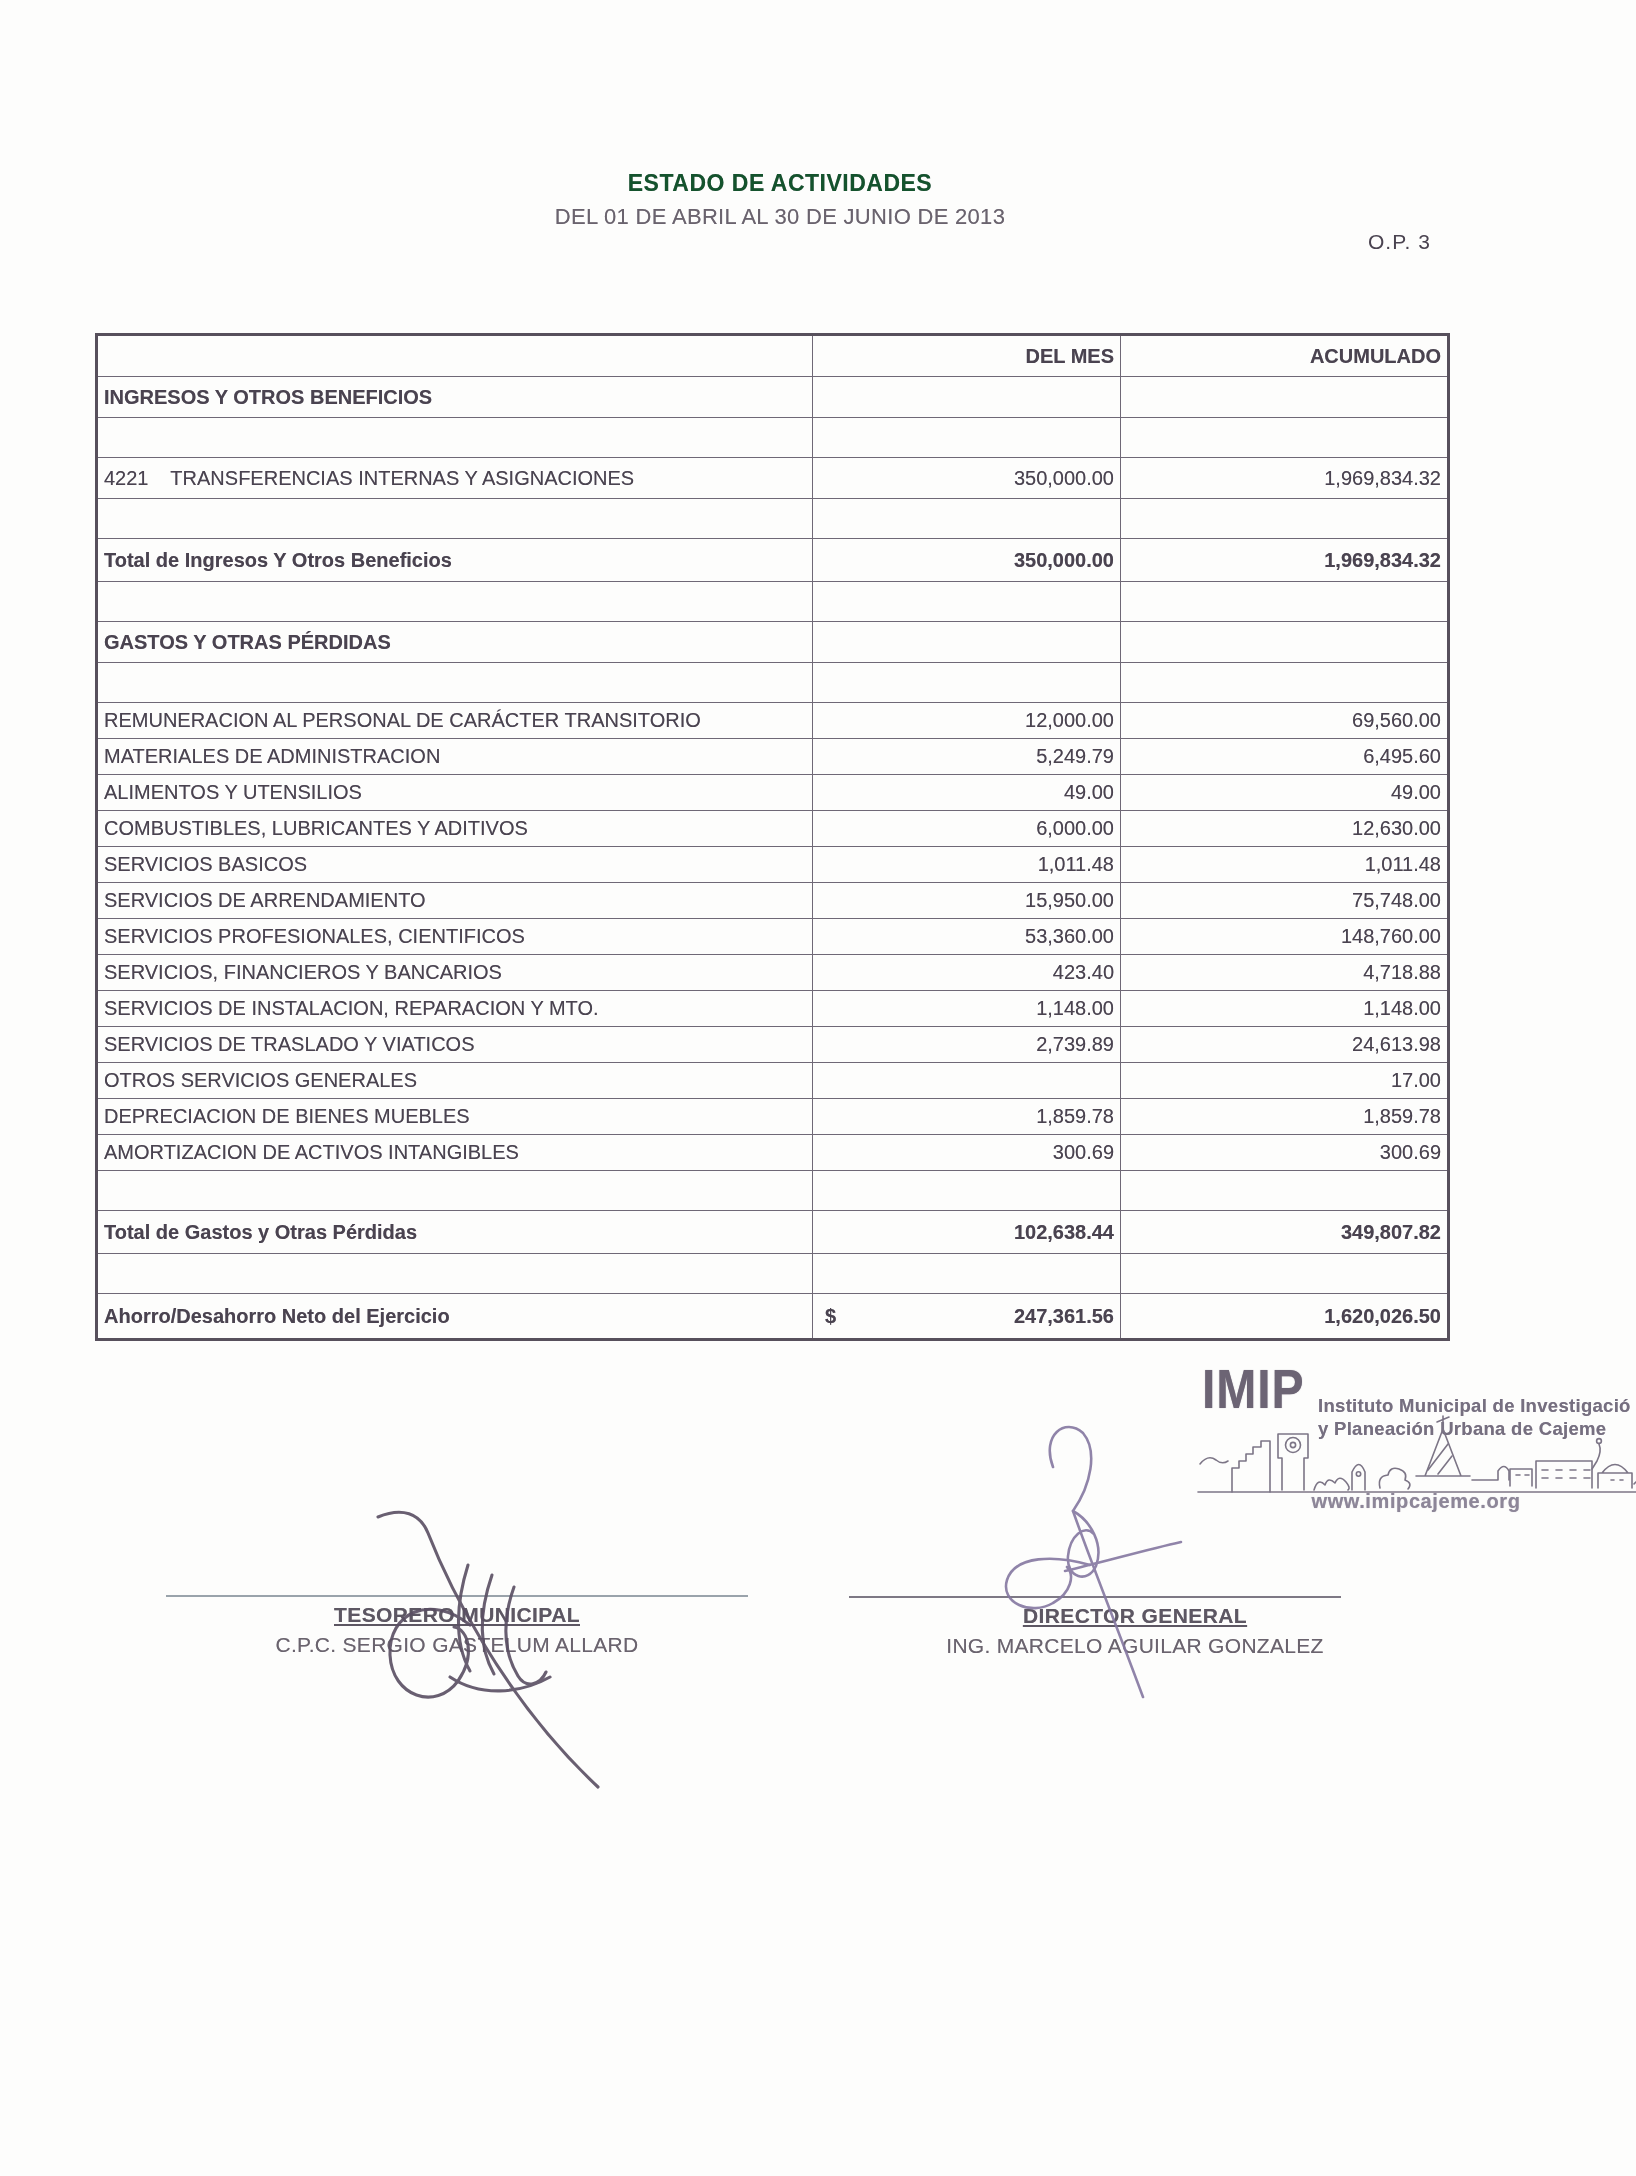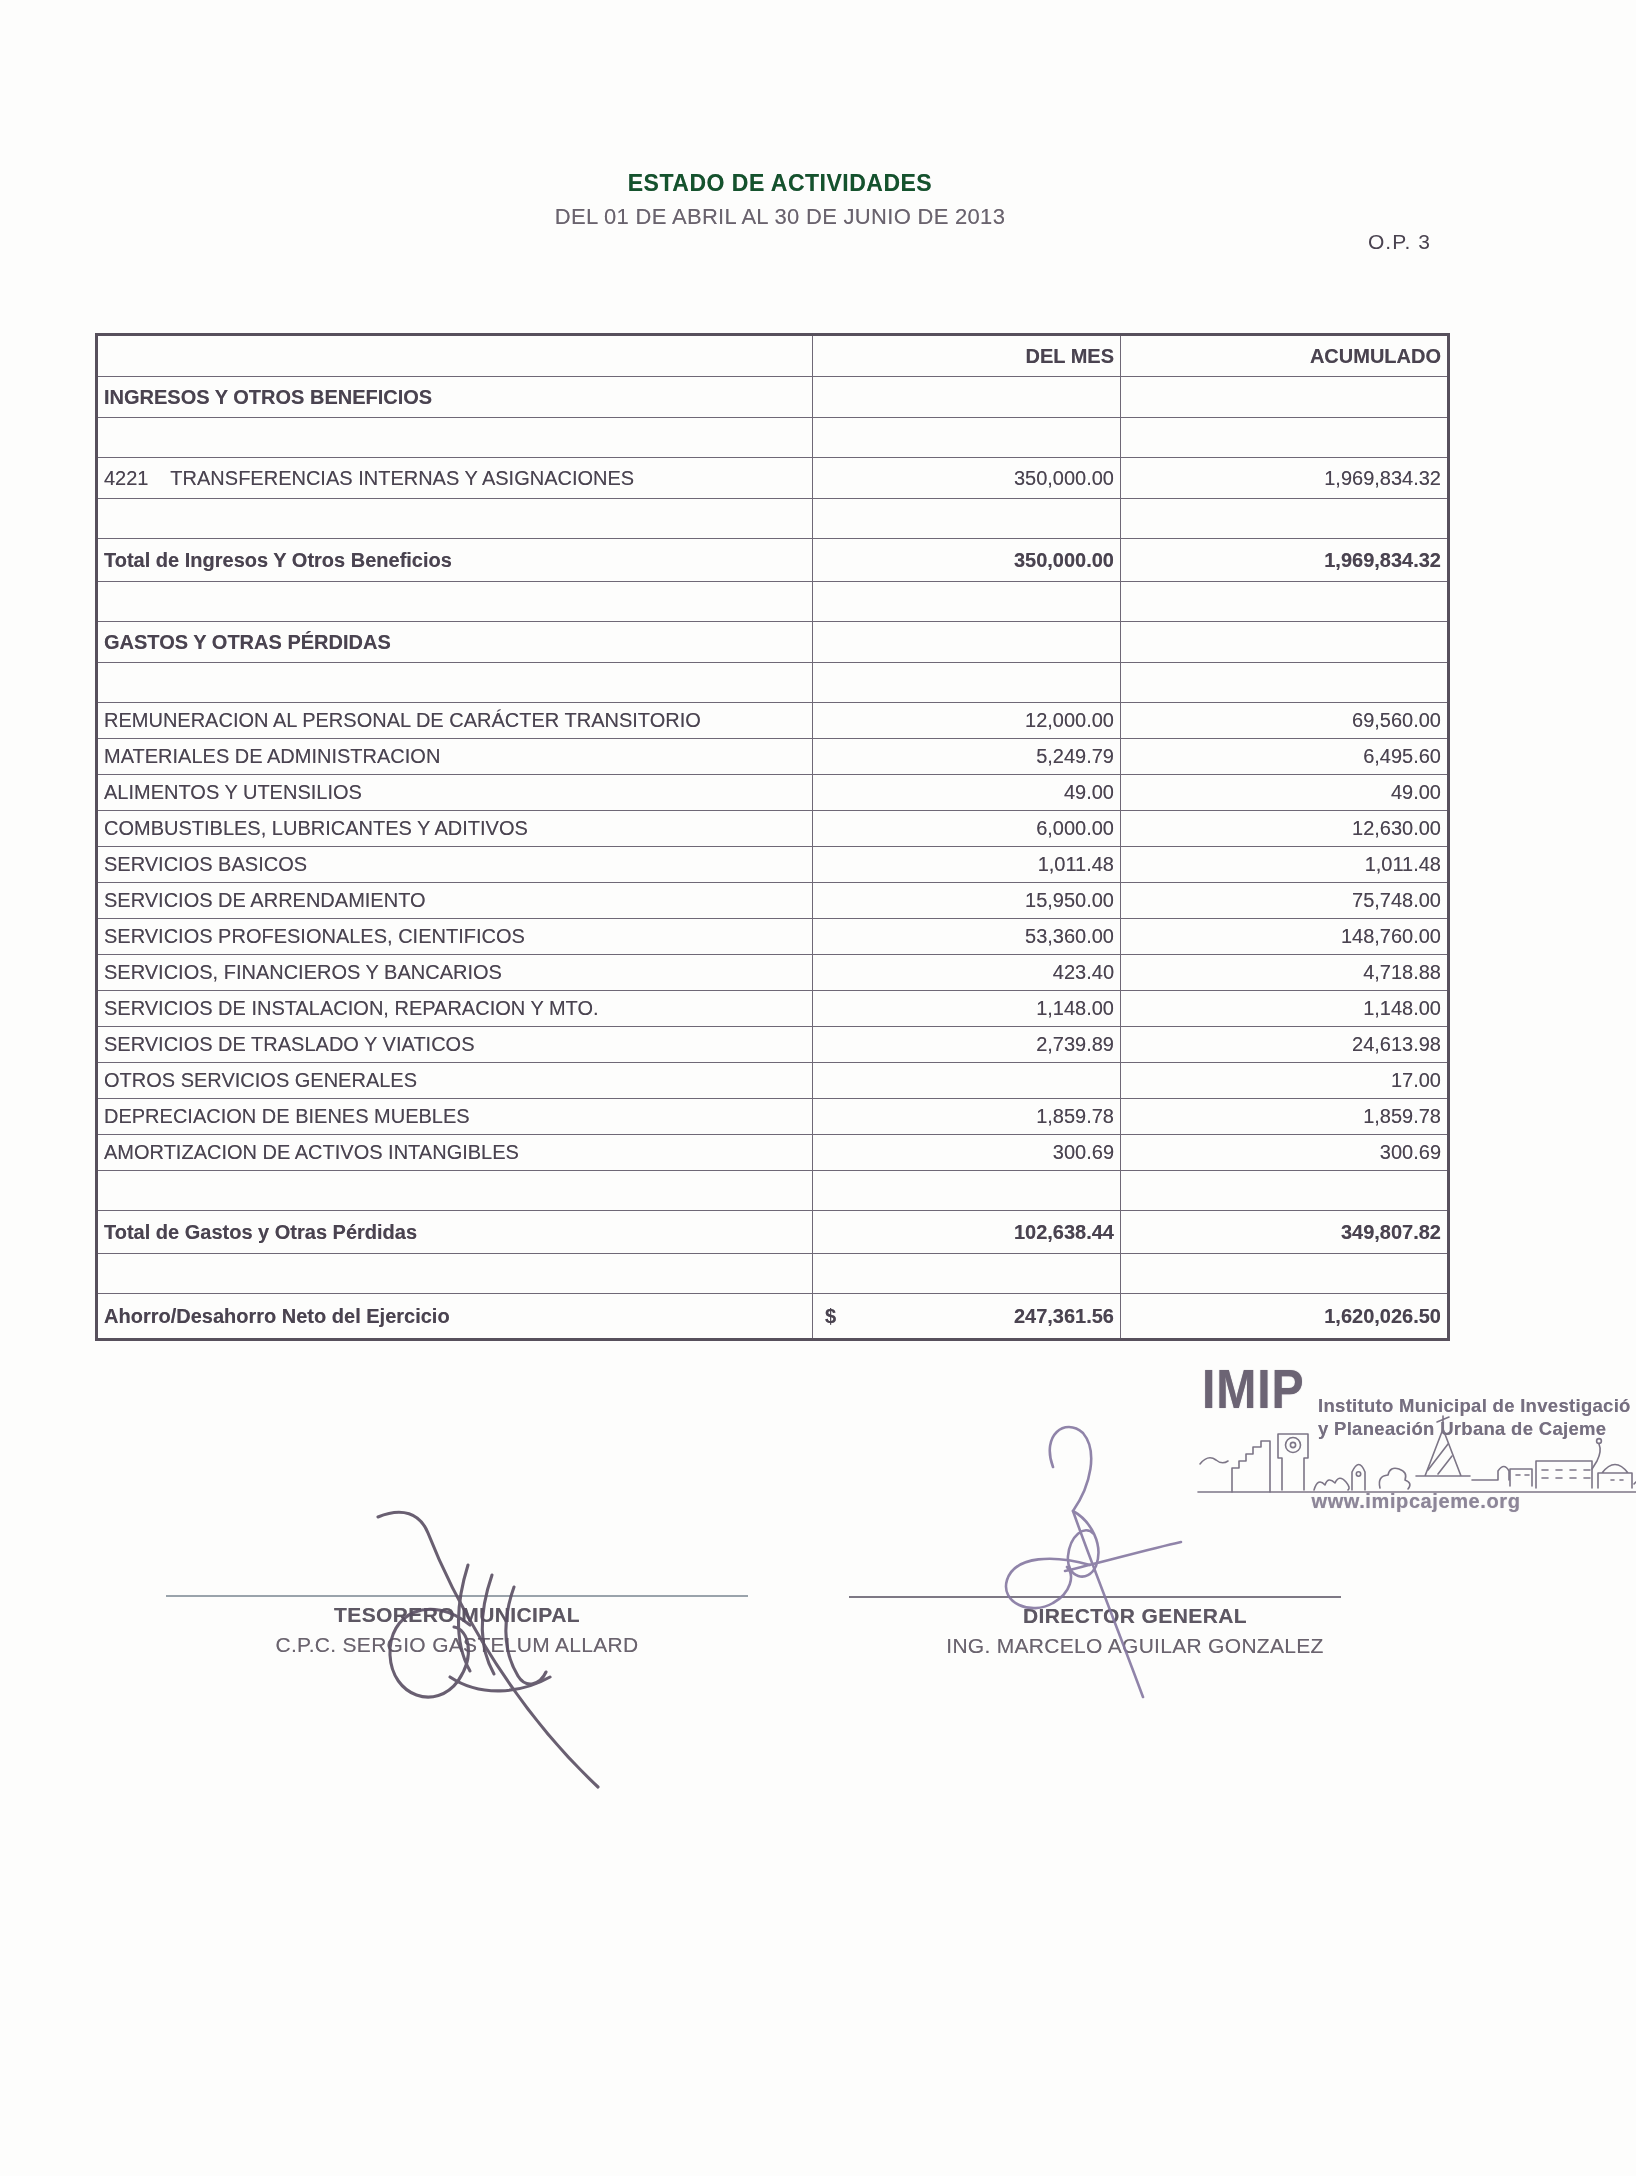--- a/index.html
+++ b/index.html
@@ -71,21 +71,21 @@
     font-size:20px;font-weight:bold;color:var(--logo-soft);letter-spacing:.6px;
     text-shadow:0 0 .8px rgba(141,134,152,.7);}
   
   .sig-rule{position:absolute;height:0;border-top:2px solid var(--rule);}
   .sig-rule.left{left:166px;top:1595px;width:582px;border-top-color:#9aa3ab;}
   .sig-rule.right{left:849px;top:1596px;width:492px;border-top-color:#7d7884;}
   .sig-block{position:absolute;text-align:center;}
   .sig-block.left{left:166px;top:1603px;width:582px;}
   .sig-block.right{left:849px;top:1604px;width:572px;}
   .sig-title{font-size:21px;font-weight:bold;color:#5d5763;letter-spacing:.4px;
-    text-shadow:0 0 .6px rgba(93,87,99,.55);}
+    text-shadow:0 0 .6px rgba(93,87,99,.55);text-decoration:underline;}
   .sig-name{font-size:21px;color:var(--ink-soft);margin-top:6px;letter-spacing:.3px;
     text-shadow:0 0 .6px rgba(106,99,110,.5);}
   .scribble{position:absolute;}
   svg path, svg circle, svg line{vector-effect:non-scaling-stroke;}
 </style>
 </head>
 <body>
 
 <div class="page">
 

